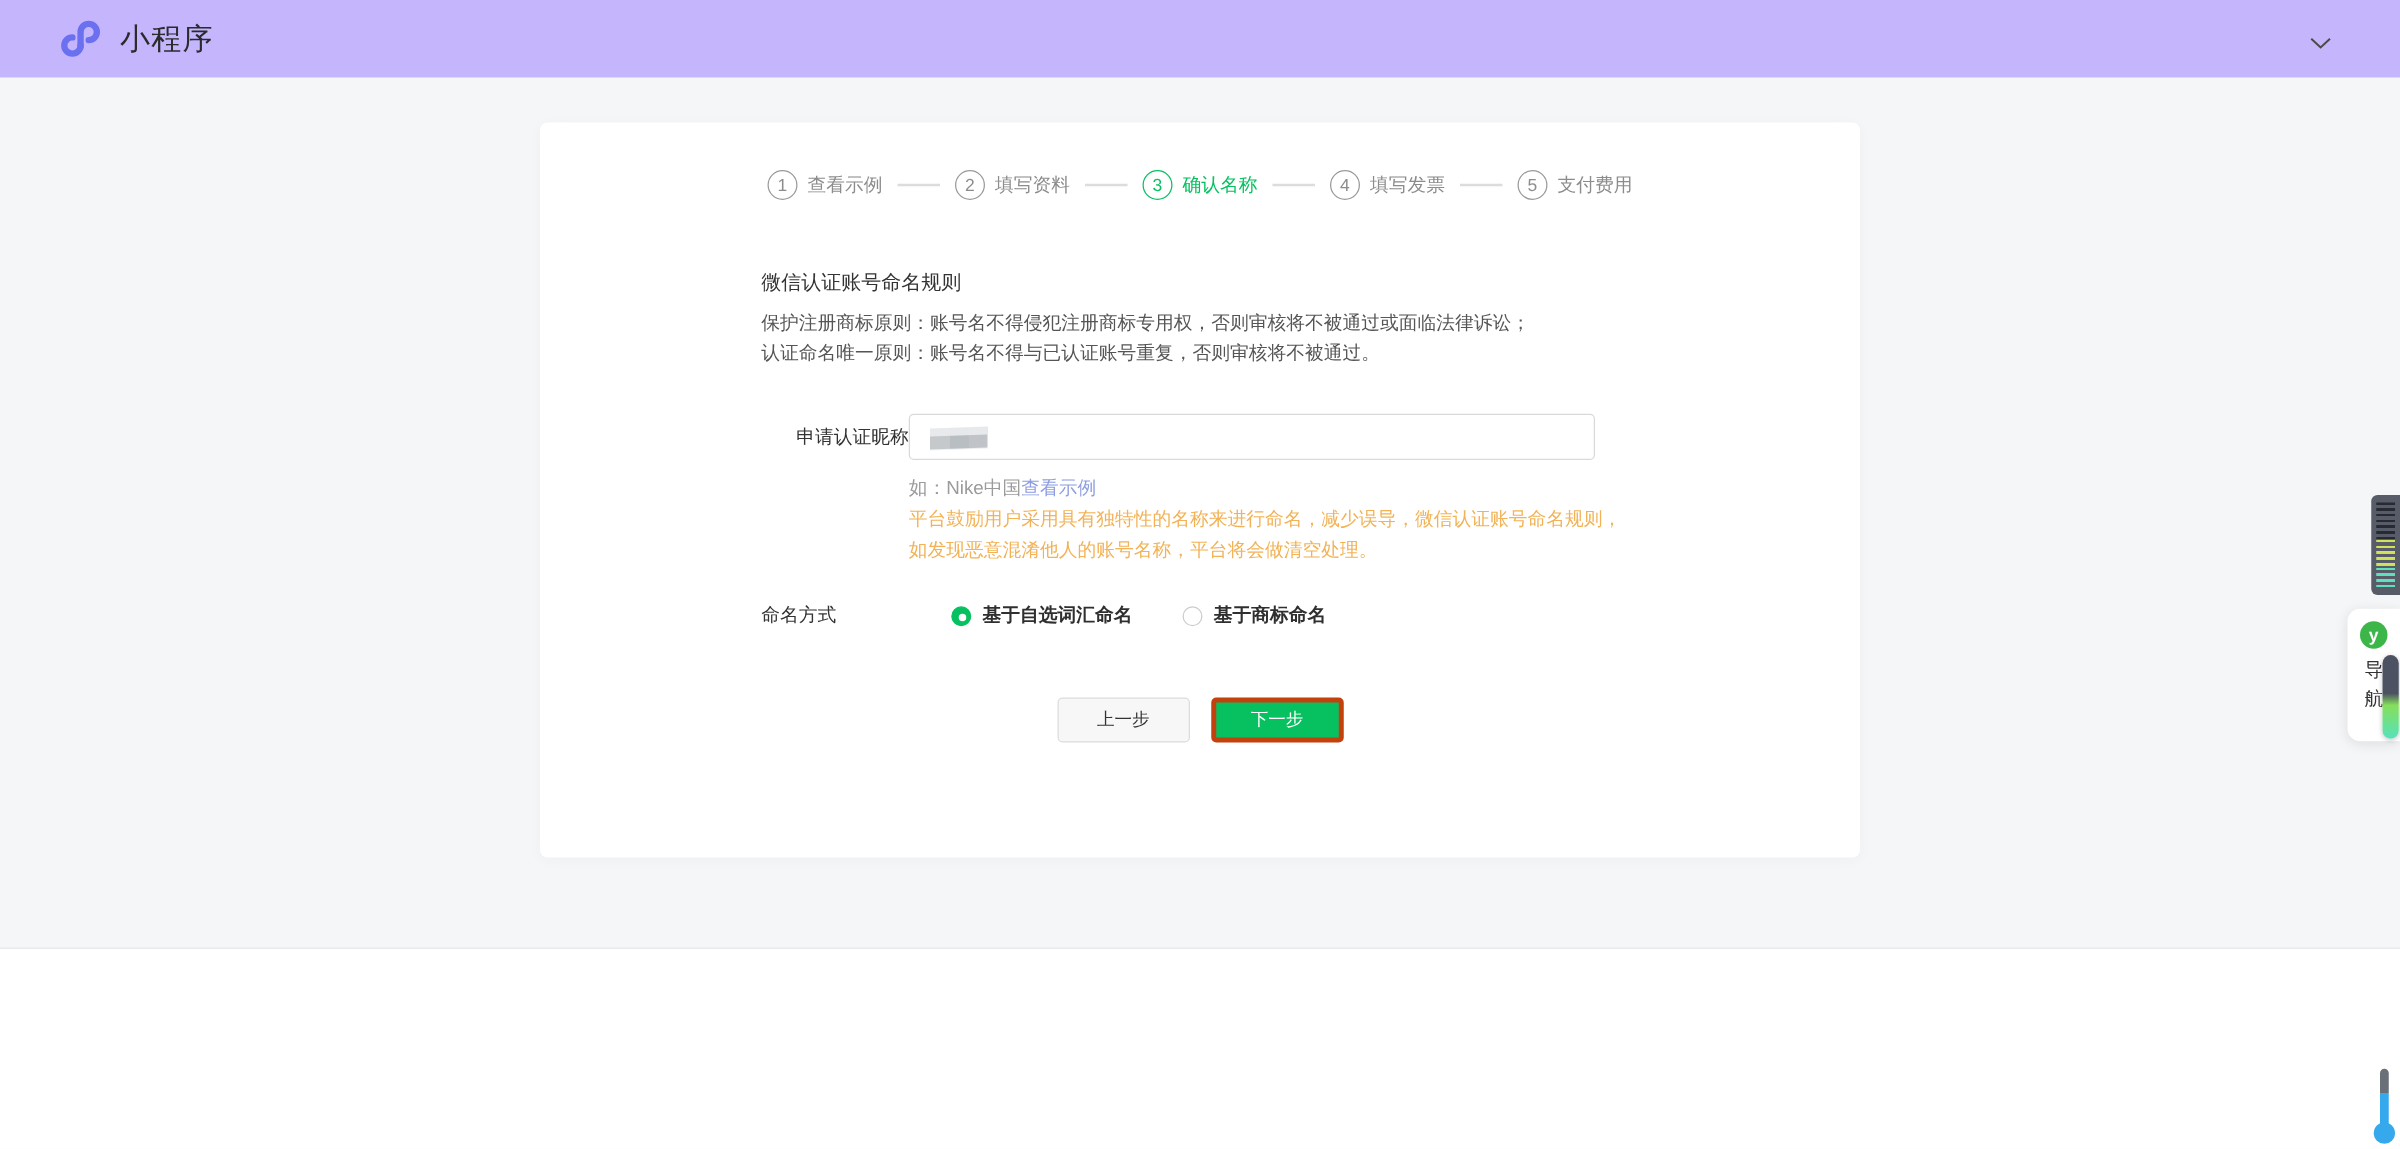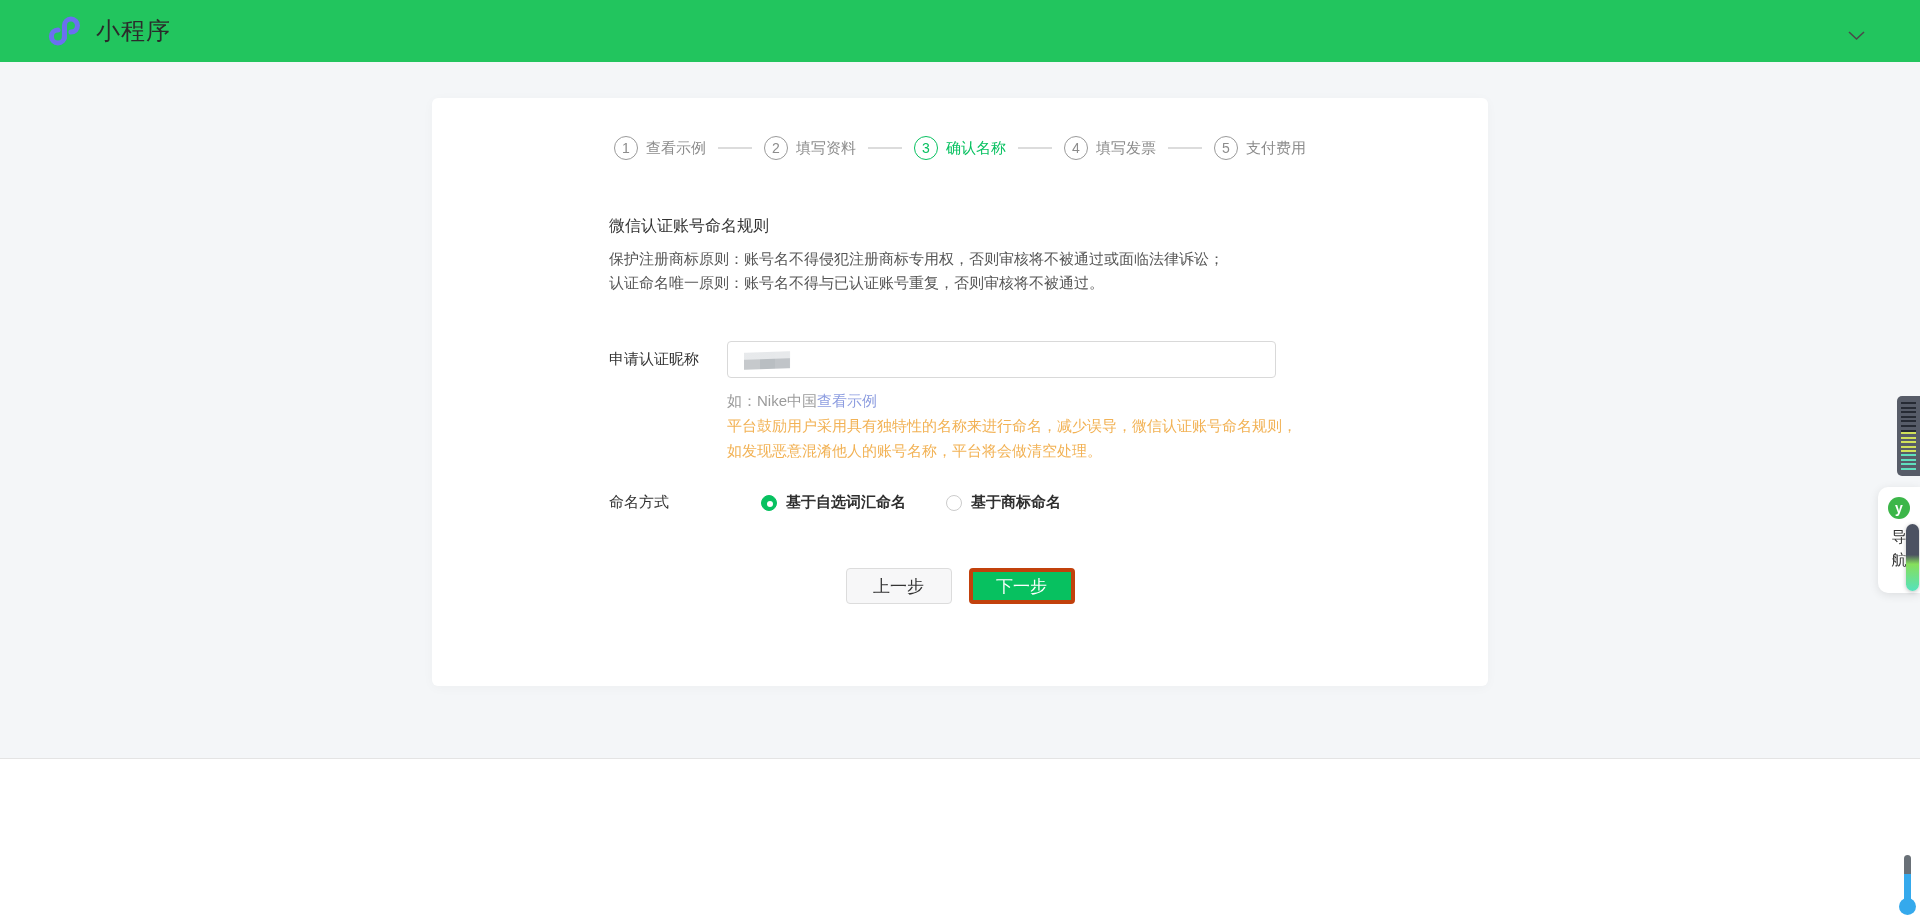--- a/index.html
+++ b/index.html
@@ -8,21 +8,21 @@
     font-family: "Liberation Sans", "DejaVu Sans", sans-serif;
     background: #ffffff;
     color: #333;
     position: relative;
     overflow: hidden;
   }
 
   
   .header {
     height: 62px;
-    background: #22c55e;
+    background: #c4b5fd;
     display: flex;
     align-items: center;
     padding: 0 55px 0 45px;
     position: relative;
   }
   .logo-wrap { display: flex; align-items: center; cursor: pointer; }
   .logo-svg { width: 38px; height: 38px; }
   .app-title { font-size: 24px; color: #2b2b2b; margin-left: 13px; letter-spacing: 1px; }
   .header-caret { position: absolute; right: 55px; top: 27px; cursor: pointer; }
 
@@ -56,21 +56,21 @@
   .step.active .step-label { color: #07c160; }
   .step-line { width: 34px; height: 2px; background: #dcdcdc; margin: 0 12px; }
 
   
   .content { padding-left: 177px; margin-top: 56px; }
   .rules-heading { font-size: 16px; color: #333; margin-bottom: 10px; }
   .rules-line { font-size: 15px; color: #555; line-height: 24px; }
 
   
   .form-row { display: flex; align-items: center; padding-left: 177px; }
-  .form-row.nickname { margin-top: 46px; }
+  .form-row.nickname { margin-top: 36px; text-align: right; }
   .form-label { width: 118px; font-size: 15px; color: #333; flex: none; }
   .nickname-input {
     width: 549px; height: 37px;
     border: 1px solid #d9d9d9; border-radius: 4px;
     background: #fff; position: relative; cursor: text;
   }
   .redacted {
     position: absolute; left: 16px; top: 10px;
     width: 46px; height: 17px;
     background:
@@ -97,21 +97,21 @@
   .radio-option.selected .radio-circle::after {
     content: ""; position: absolute; left: 5px; top: 5px;
     width: 6px; height: 6px; border-radius: 50%; background: #fff;
   }
   .radio-label { margin-left: 9px; font-size: 15px; font-weight: 700; color: #2f2f2f; }
 
   
   .btn-row { display: flex; justify-content: center; margin-top: 56px; }
   .btn {
     height: 36px; min-width: 106px; padding: 0 12px;
-    border-radius: 4px; font-size: 17px;
+    border-radius: 4px; font-size: 14px;
     display: flex; align-items: center; justify-content: center;
     cursor: pointer; font-family: inherit;
   }
   .btn-prev { background: #f7f7f8; border: 1px solid #dcdcdc; color: #333; }
   .btn-next { background: #07c160; border: 4px solid #c2410c; color: #fff; margin-left: 17px; }
 
   
   .footer { height: 161px; background: #fff; border-top: 1px solid #e4e4e4; }
 
   

